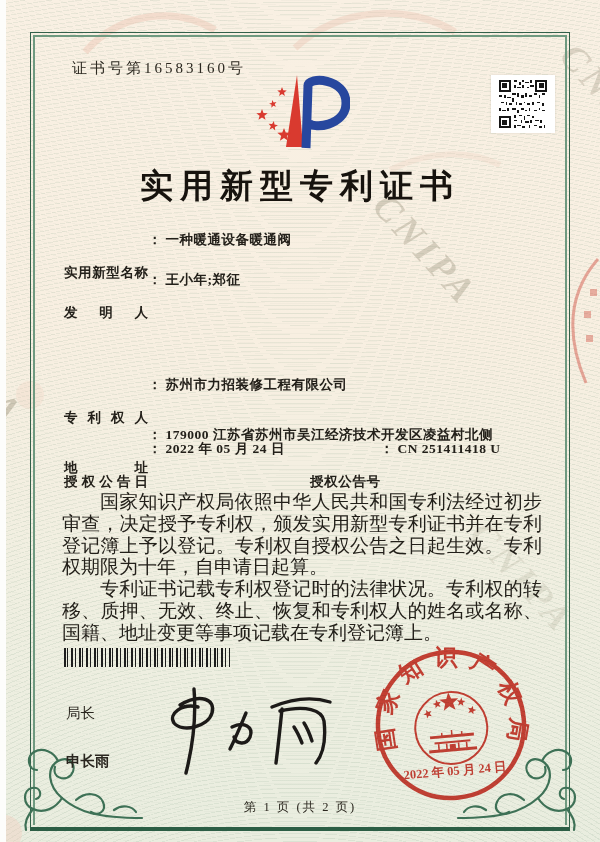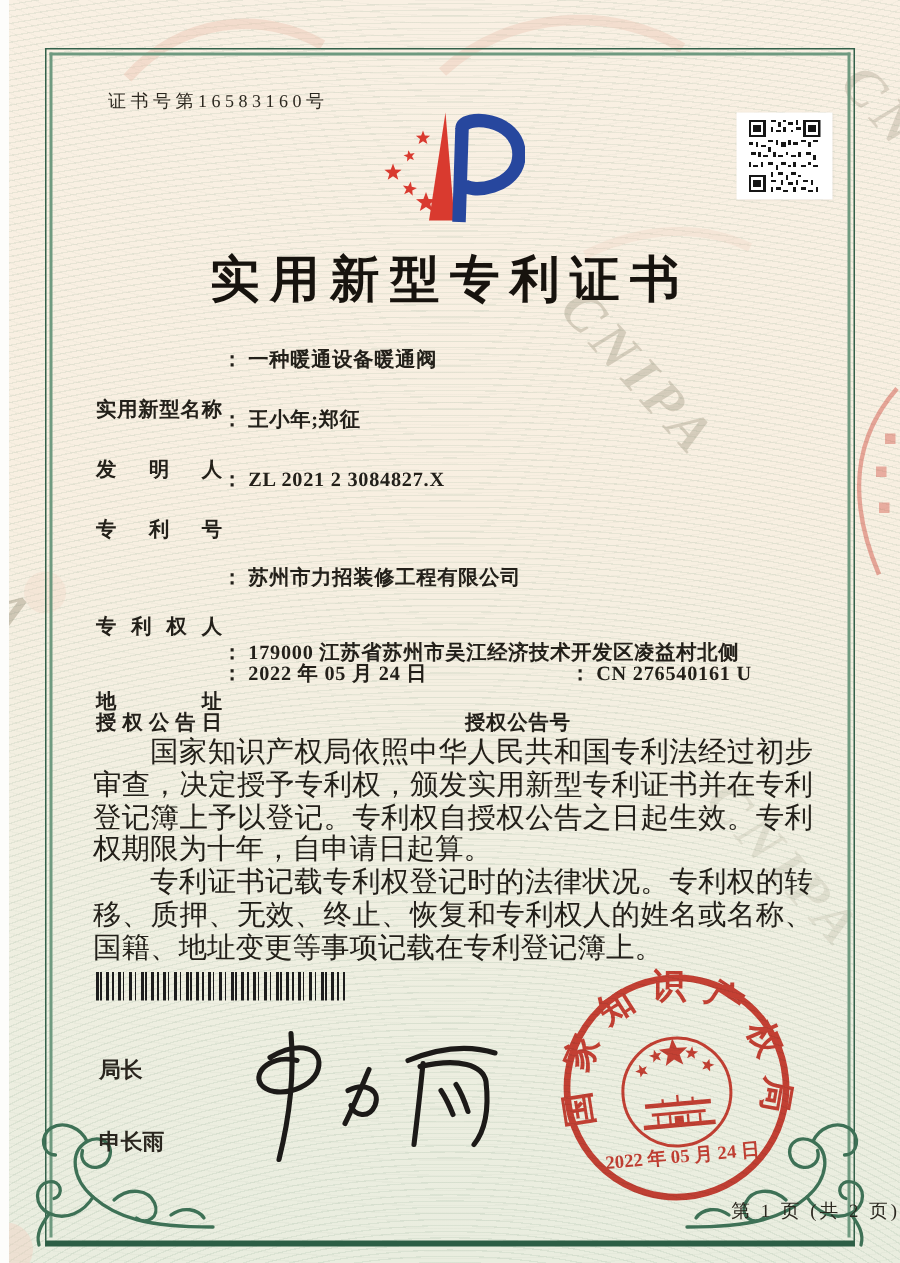--- a/index.html
+++ b/index.html
@@ -13,49 +13,49 @@
   }
   .edge-left{position:absolute;left:0;top:0;width:6px;height:842px;background:#fdfdfb;}
   
   .frame{position:absolute;left:30px;top:32px;right:30px;bottom:11px;
     border:1px solid #33614a;border-bottom:4px solid #2c5e45;}
   .frame-inner{position:absolute;inset:2px;border:2px solid #6f9a80;border-bottom:none;}
   .flourish{position:absolute;width:132px;height:88px;}
   .flourish.left{left:14px;top:744px;}
   .flourish.right{left:454px;top:744px;transform:scaleX(-1);}
   
-  .cert-no{position:absolute;left:72px;top:59px;font-size:12px;letter-spacing:3px;color:#2c2820;}
+  .cert-no{position:absolute;left:72px;top:59px;font-size:15px;letter-spacing:3px;color:#2c2820;}
   .logo{position:absolute;left:250px;top:70px;width:100px;height:82px;}
   .qr{position:absolute;left:491px;top:75px;width:64px;height:58px;background:#fff;
       display:flex;align-items:center;justify-content:center;box-shadow:0 0 2px rgba(0,0,0,.12);}
   .title{position:absolute;left:0;top:164px;width:100%;text-align:center;
       font-size:33px;font-weight:700;letter-spacing:7px;color:#17130e;}
   
   .field{position:absolute;left:64px;right:36px;height:20px;font-size:13.5px;color:#23201a;font-weight:600;white-space:nowrap;}
   .flabel{display:inline-block;width:84px;text-align:justify;text-align-last:justify;vertical-align:top;margin-top:33px;}
   .fcolon{display:inline-block;margin-right:4px;}
   .fvalue{letter-spacing:.5px;margin-top:24px;}
   .pair2{position:absolute;left:246px;top:0;}
   .pair2 .flabel{width:70px;}
   
   .body-text{position:absolute;left:62px;top:491px;width:480px;font-size:19px;line-height:21.8px;
       text-align:justify;color:#23201a;}
   .body-text p{margin:0;text-indent:2em;}
   
   .barcode{position:absolute;left:64px;top:648px;width:166px;height:19px;
       background:repeating-linear-gradient(90deg,#1d1d1d 0 2px,rgba(0,0,0,0) 2px 3px,#1d1d1d 3px 4px,rgba(0,0,0,0) 4px 7px,#1d1d1d 7px 9px,rgba(0,0,0,0) 9px 11px,#1d1d1d 11px 12px,rgba(0,0,0,0) 12px 15px);}
   
-  .sig-title{position:absolute;left:66px;top:704px;font-size:14.5px;font-weight:700;color:#2a261f;text-align:center;}
+  .sig-title{position:absolute;left:66px;top:704px;font-size:14.5px;font-weight:400;color:#2a261f;text-align:center;}
   .sig-name{position:absolute;left:66px;top:736px;font-size:14.5px;font-weight:600;color:#2a261f;margin-top:16px;}
   .sig-hand{position:absolute;left:142px;top:683px;width:200px;height:95px;}
   
   .seal{position:absolute;left:371px;top:644px;width:160px;height:162px;transform:rotate(-5deg);
       mix-blend-mode:multiply;opacity:.93;}
   
-  .footer{position:absolute;left:0;top:799px;width:100%;text-align:right;font-size:12.5px;
+  .footer{position:absolute;left:0;top:799px;width:100%;text-align:center;font-size:12.5px;
       letter-spacing:2px;color:#2b271f;}
   
   .wm{position:absolute;font-family:"Liberation Serif",serif;font-style:italic;font-weight:700;
       font-size:37px;letter-spacing:5px;color:rgba(152,143,122,.36);transform:rotate(48deg);white-space:nowrap;}
   .wm1{left:358px;top:228px;}
   .wm2{left:-96px;top:348px;color:rgba(152,143,122,.42);}
   .wm3{left:545px;top:78px;color:rgba(152,143,122,.30);}
   .wm4{left:455px;top:556px;color:rgba(152,143,122,.18);}
   .pink-marks{position:absolute;left:0;top:0;width:600px;height:842px;pointer-events:none;}
   .edge-stamp{position:absolute;right:0;top:255px;width:46px;height:132px;}
@@ -141,33 +141,30 @@
   </div>
 
   <div class="title">实用新型专利证书</div>
 
   <div class="field" style="top:231px">
     <span class="flabel">实用新型名称</span><span class="fcolon">：</span><span class="fvalue">一种暖通设备暖通阀</span>
   </div>
   <div class="field" style="top:271px">
     <span class="flabel">发明人</span><span class="fcolon">：</span><span class="fvalue">王小年;郑征</span>
   </div>
-  <div class="field" style="top:311px">
-    <span class="flabel">专利号</span><span class="fcolon">：</span><span class="fvalue">ZL 2021 2 3084827.X</span>
-  </div>
   <div class="field" style="top:376px">
     <span class="flabel">专利权人</span><span class="fcolon">：</span><span class="fvalue">苏州市力招装修工程有限公司</span>
   </div>
   <div class="field" style="top:426px">
     <span class="flabel">地址</span><span class="fcolon">：</span><span class="fvalue">179000 江苏省苏州市吴江经济技术开发区凌益村北侧</span>
   </div>
   <div class="field" style="top:440px">
     <span class="flabel">授权公告日</span><span class="fcolon">：</span><span class="fvalue">2022 年 05 月 24 日</span>
     <span class="pair2">
-      <span class="flabel">授权公告号</span><span class="fcolon">：</span><span class="fvalue">CN 276540161 U</span>
+      <span class="flabel">授权公告号</span><span class="fcolon">：</span><span class="fvalue">CN 251411418 U</span>
     </span>
   </div>
 
   <div class="body-text">
     <p>国家知识产权局依照中华人民共和国专利法经过初步审查，决定授予专利权，颁发实用新型专利证书并在专利登记簿上予以登记。专利权自授权公告之日起生效。专利权期限为十年，自申请日起算。</p>
     <p>专利证书记载专利权登记时的法律状况。专利权的转移、质押、无效、终止、恢复和专利权人的姓名或名称、国籍、地址变更等事项记载在专利登记簿上。</p>
   </div>
 
   <div class="barcode"></div>
 

